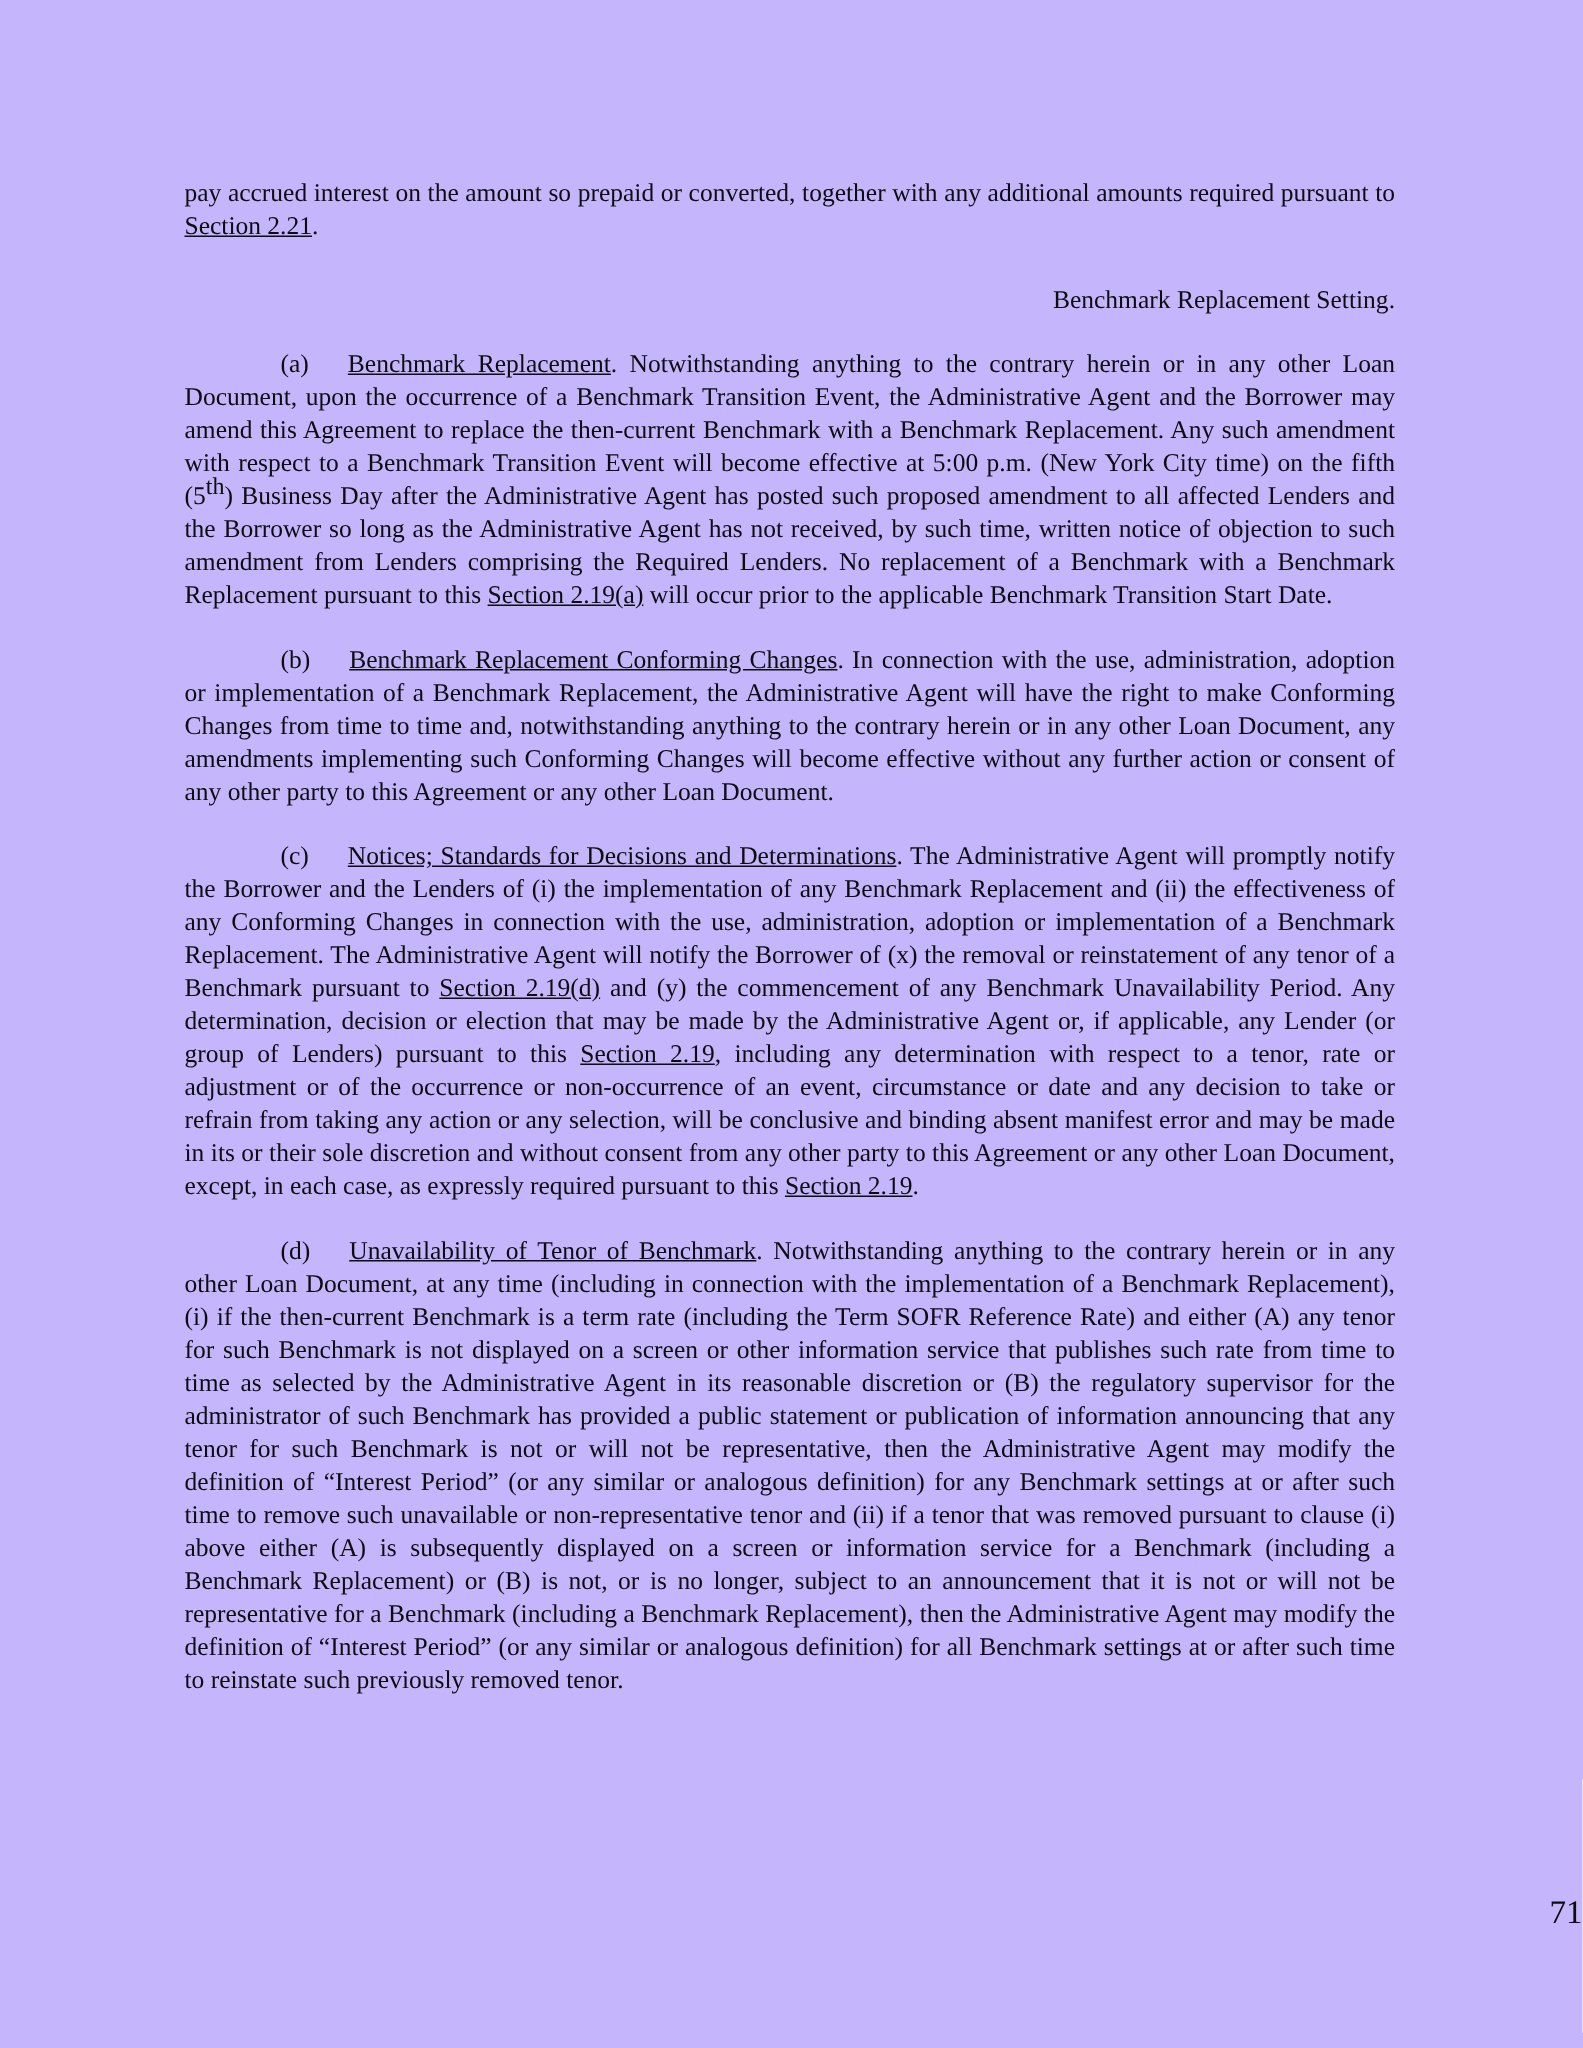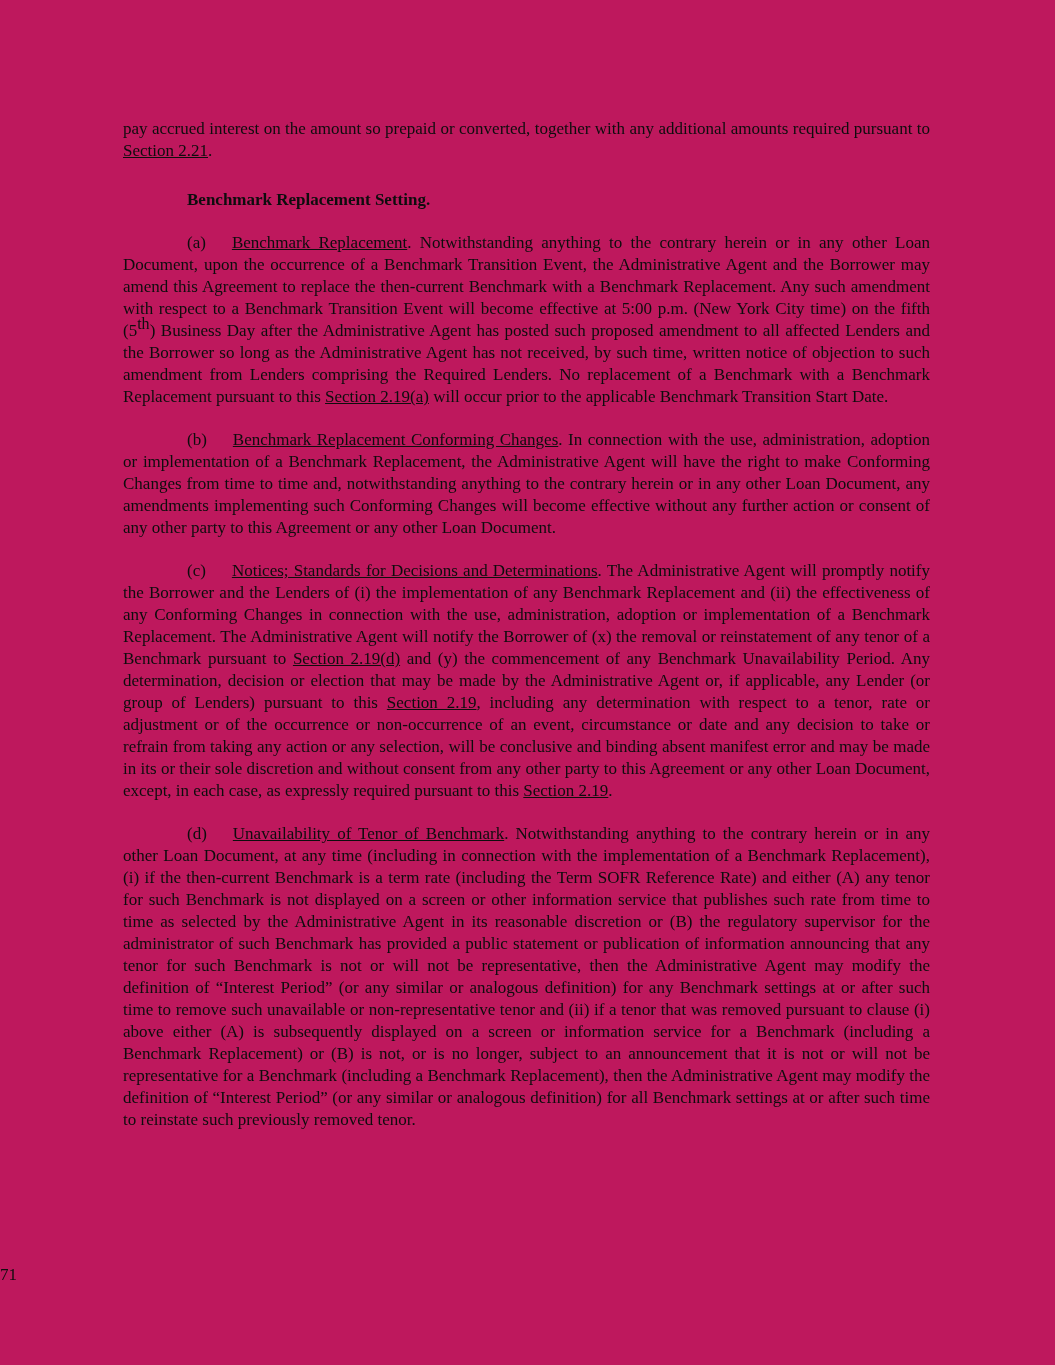--- a/index.html
+++ b/index.html
@@ -4,21 +4,21 @@
 <style>
   html, body {
     margin: 0;
     padding: 0;
     background: #ffffff;
   }
   .page {
     position: relative;
     width: 1055px;
     height: 1365px;
-    background: #be185d;
+    background: #c4b5fd;
     font-family: "Liberation Serif", serif;
     font-size: 17px;
     line-height: 22px;
     color: #0d0d0d;
     overflow: hidden;
   }
   .content {
     position: absolute;
     left: 123px;
     top: 118px;
@@ -27,44 +27,44 @@
   .para {
     margin: 0 0 21px 0;
     text-align: justify;
     text-indent: 64px;
   }
   .para-intro {
     text-indent: 0;
     margin-bottom: 27px;
   }
   .heading {
-    text-align: left;
-    font-weight: bold;
+    text-align: right;
+    font-weight: normal;
     margin-bottom: 21px;
   }
   .tab {
     display: inline-block;
     width: 26px;
   }
   .u {
     text-decoration: underline;
   }
   sup {
     font-size: 16px;
     line-height: 0;
     vertical-align: super;
   }
   .page-number {
     position: absolute;
     top: 1264px;
     left: 0;
     width: 100%;
-    text-align: left;
+    text-align: right;
     font-family: "Liberation Serif", serif;
-    font-size: 17px;
+    font-size: 22px;
     color: #0d0d0d;
   }
 </style>
 </head>
 <body>
 
 <div class="page">
   <div class="content">
 
     <p class="para para-intro"><span>pay accrued interest on the amount so prepaid or converted, together with any additional amounts required pursuant to </span><span class="u">Section 2.21</span><span>.</span></p>

